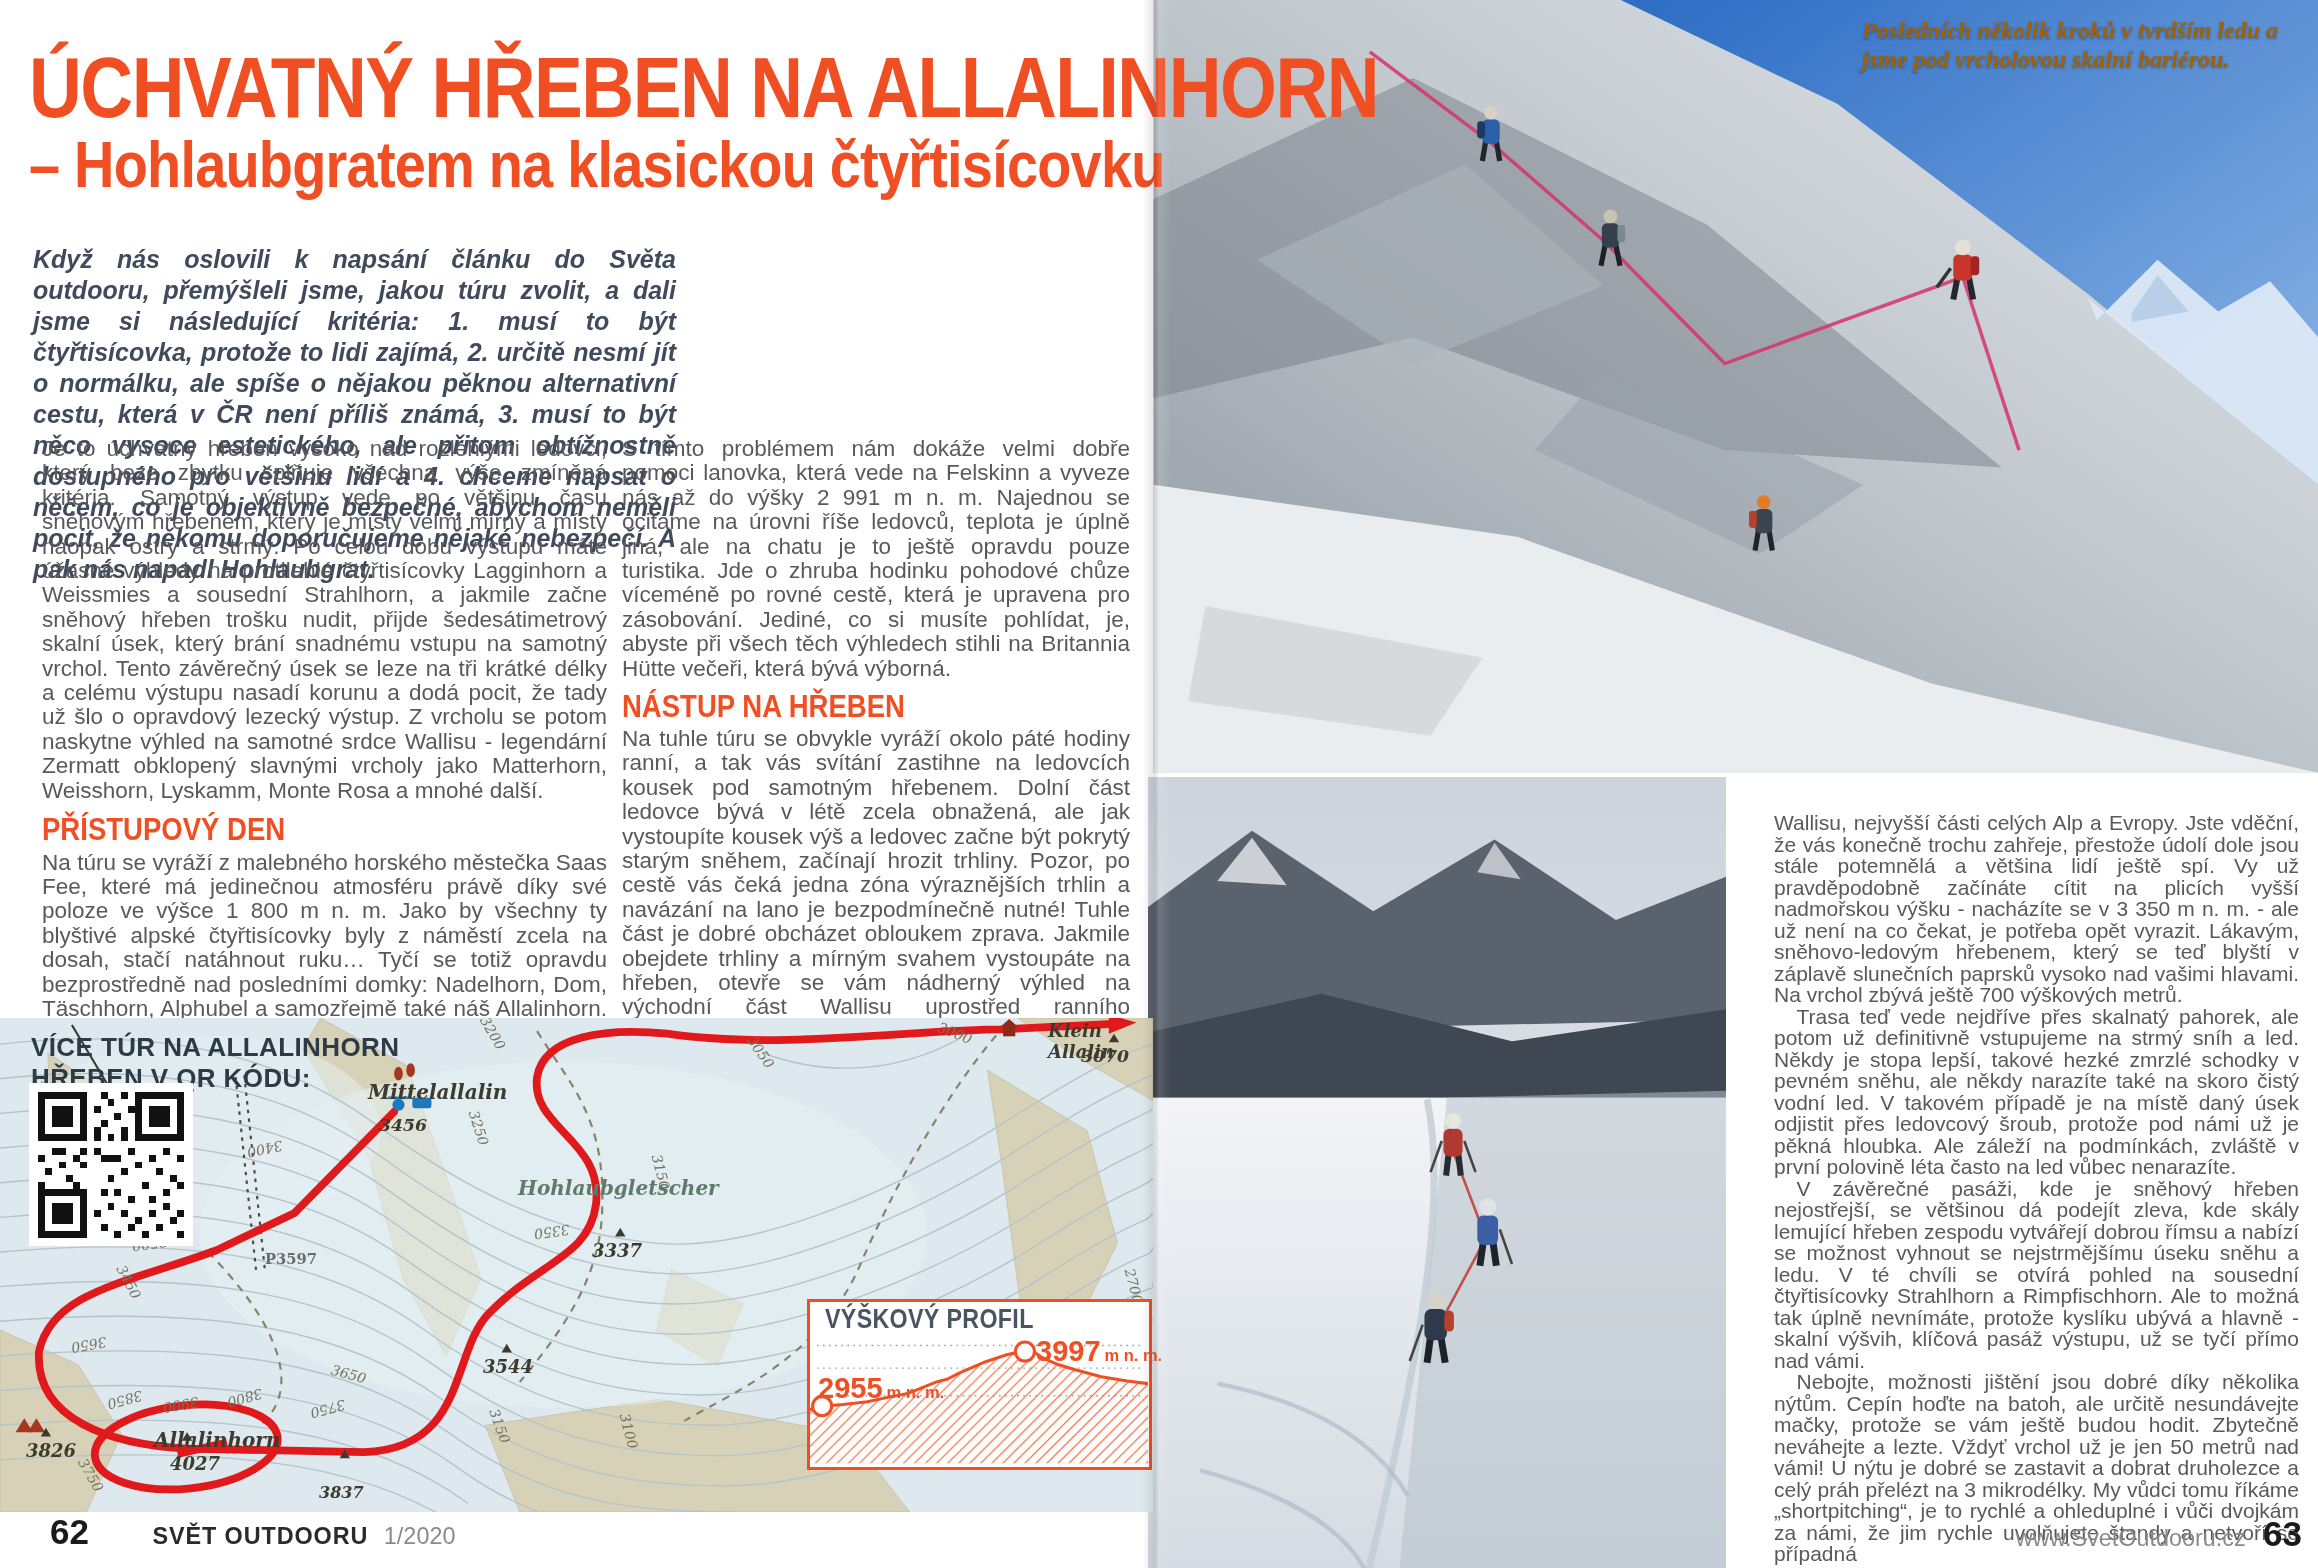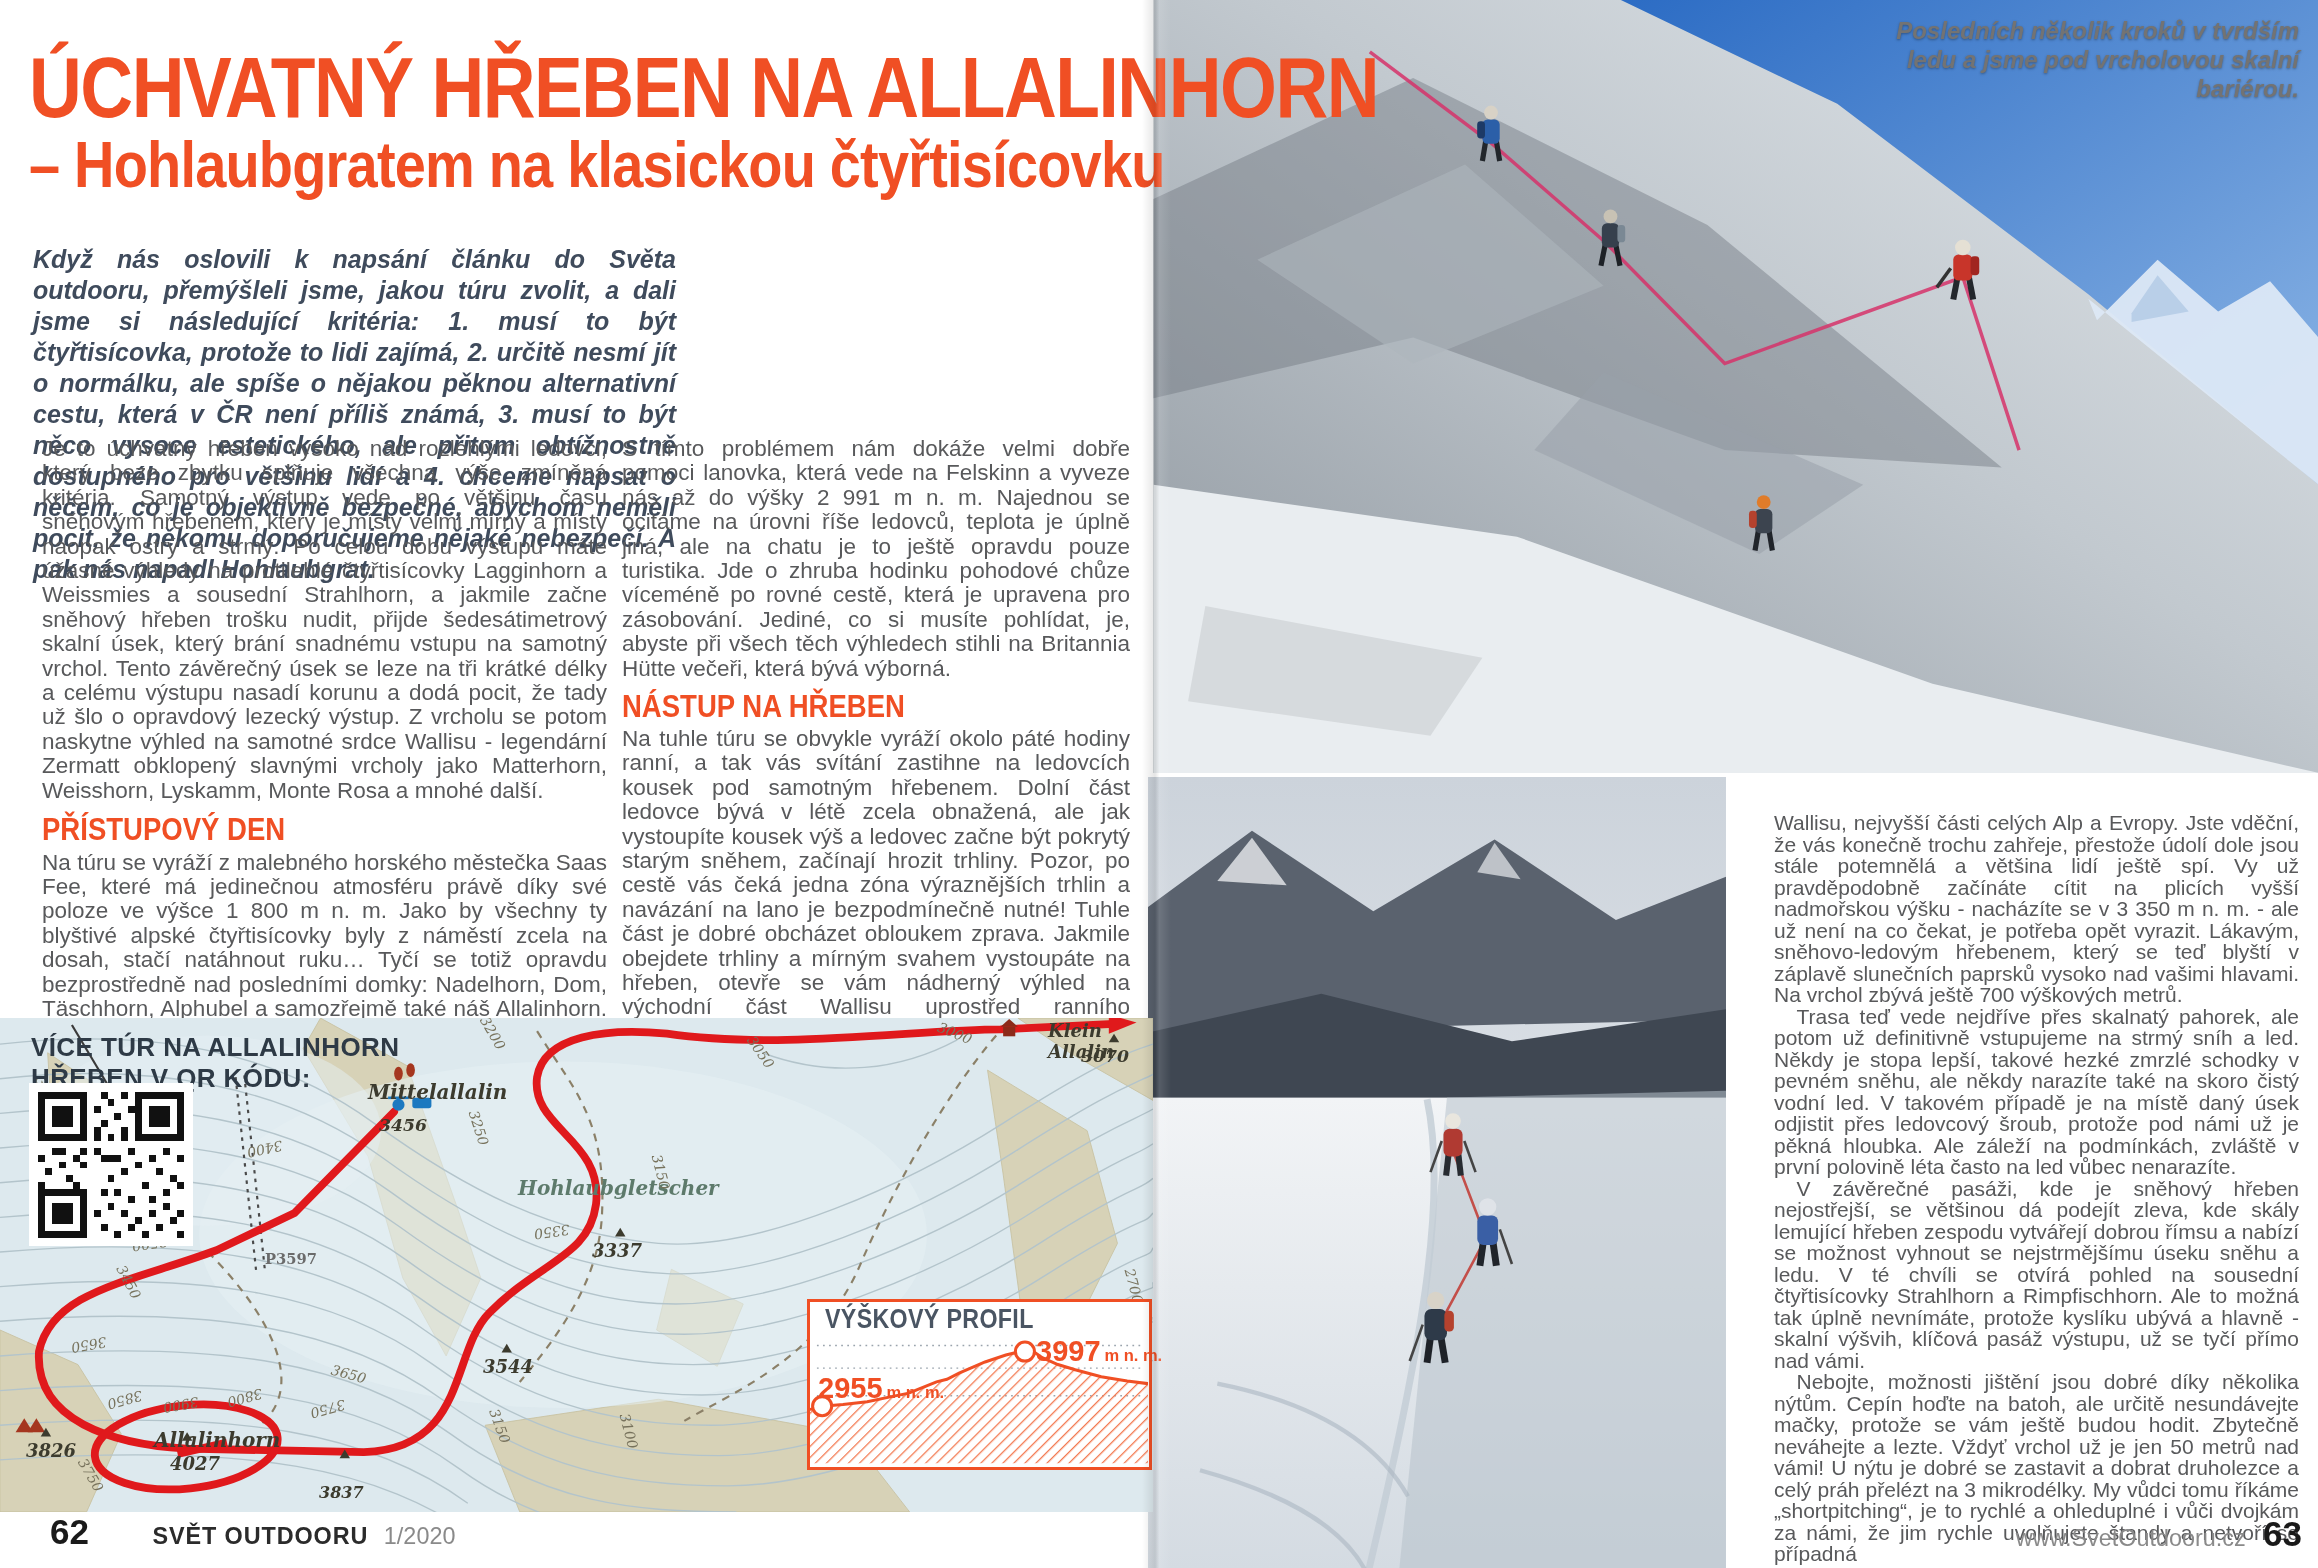--- a/index.html
+++ b/index.html
@@ -23,22 +23,22 @@
   .bodycol{font-size:22.5px;line-height:24.4px;text-align:justify;color:#58595b;}
   #col1{left:42px;top:437px;width:565px;}
   #col2{left:622px;top:437px;width:508px;}
   #col3{left:1774px;top:812px;width:525px;font-size:21px;line-height:21.5px;}
   .bodycol p{margin:0;}
   .bodycol p.ind{text-indent:22.5px;}
   h3.sec{margin:10.4px 0 5.2px 0;color:#f04f24;font-size:32px;line-height:1;font-weight:bold;}
   #col2 h3.sec{margin-top:8.7px;}
 
   
-  .caption{color:#737373;font-weight:bold;font-style:italic;text-align:right;
-           text-shadow:0 0.9px 2.6px rgba(0,0,0,.35);}
+  .caption{color:#a16207;font-weight:bold;font-style:italic;
+           text-shadow:0 0.9px 2.6px rgba(0,0,0,.35);font-family:Liberation Serif, serif;}
   #cap1{left:1862px;top:15.6px;width:437px;font-size:24px;line-height:29.4px;}
   #cap2{left:1433px;top:825px;width:277px;font-size:23.4px;line-height:29px;}
 
   
   #map{left:0;top:1018px;width:1153px;height:494px;background:#dde9ee;overflow:hidden;}
   .maplabel{position:absolute;font-family:"DejaVu Serif",serif;font-style:italic;font-weight:bold;color:#3c3b2e;}
   .contour-label{position:absolute;font-family:"DejaVu Serif",serif;font-style:italic;
                  font-size:14px;color:#77725c;}
   #qr-title{left:31px;top:1032px;font-weight:bold;font-size:26px;line-height:31px;color:#2e3a46;letter-spacing:0.4px;}
   #qr-box{left:29.4px;top:1083px;width:146px;height:146px;background:#fff;padding:8.7px;}

